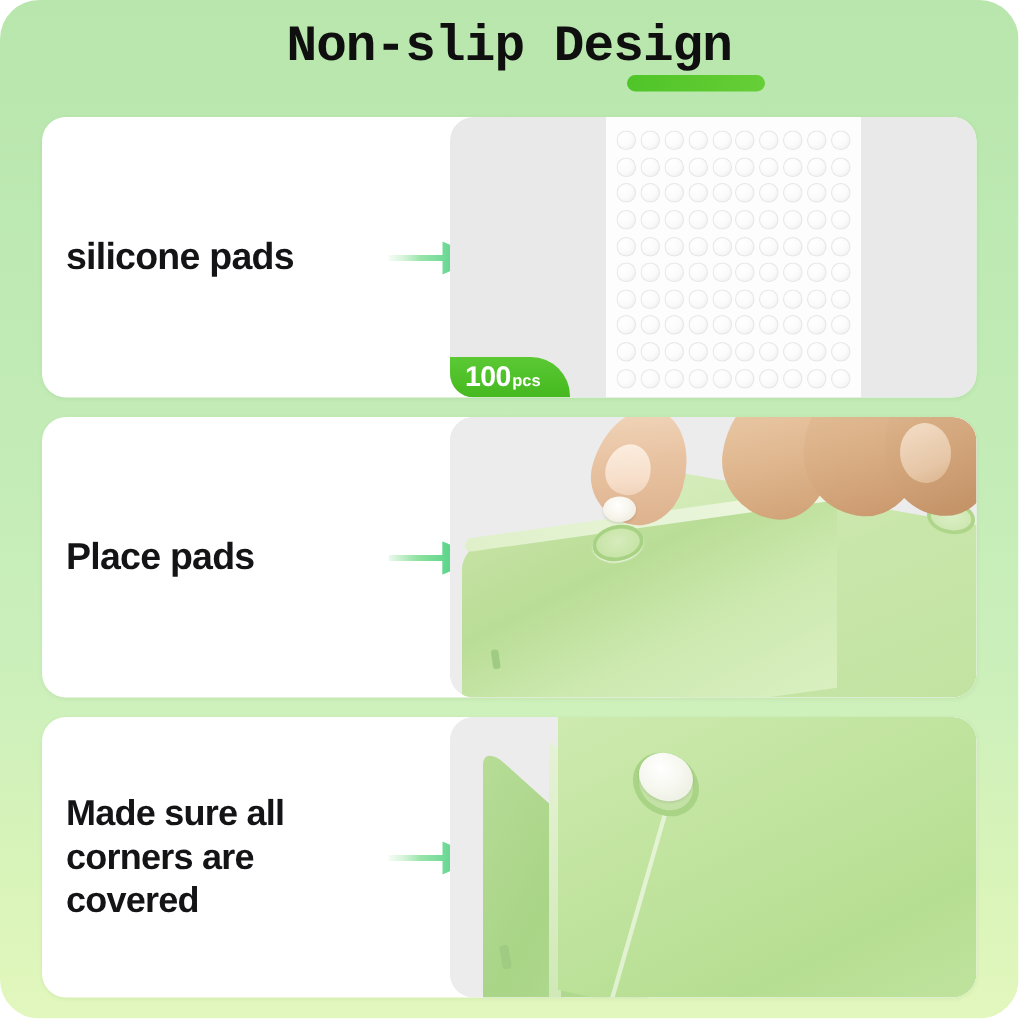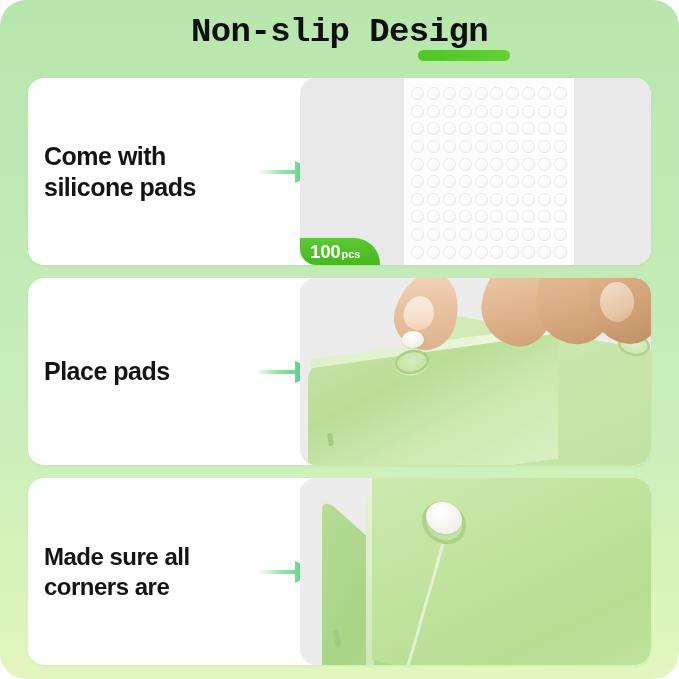--- a/index.html
+++ b/index.html
@@ -219,21 +219,20 @@
 
   <div class="title-wrap">
     <div class="title-underline"></div>
     <div class="title-text">Non-slip Design</div>
   </div>
 
   <div class="card" id="card1">
 
     <div class="card-text">
       <div class="label">
-        <div>Come with</div>
         <div>silicone pads</div>
       </div>
     </div>
 
     <svg class="arrow" viewBox="0 0 62 30">
       <defs>
         <linearGradient id="ag1" x1="0" y1="0" x2="1" y2="0">
           <stop offset="0%" stop-color="#b9ecc0" stop-opacity="0.15"></stop>
           <stop offset="35%" stop-color="#86e09a" stop-opacity="0.85"></stop>
           <stop offset="100%" stop-color="#2fc879"></stop>
@@ -392,20 +391,21 @@
       </div>
     </div>
   </div>
 
   <div class="card" id="card3">
 
     <div class="card-text three-line">
       <div class="label">
         <div>Made sure all</div>
         <div>corners are</div>
+        <div>covered</div>
       </div>
     </div>
 
     <svg class="arrow" viewBox="0 0 62 30">
       <defs>
         <linearGradient id="ag3" x1="0" y1="0" x2="1" y2="0">
           <stop offset="0%" stop-color="#b9ecc0" stop-opacity="0.15"></stop>
           <stop offset="35%" stop-color="#86e09a" stop-opacity="0.85"></stop>
           <stop offset="100%" stop-color="#2fc879"></stop>
         </linearGradient>

